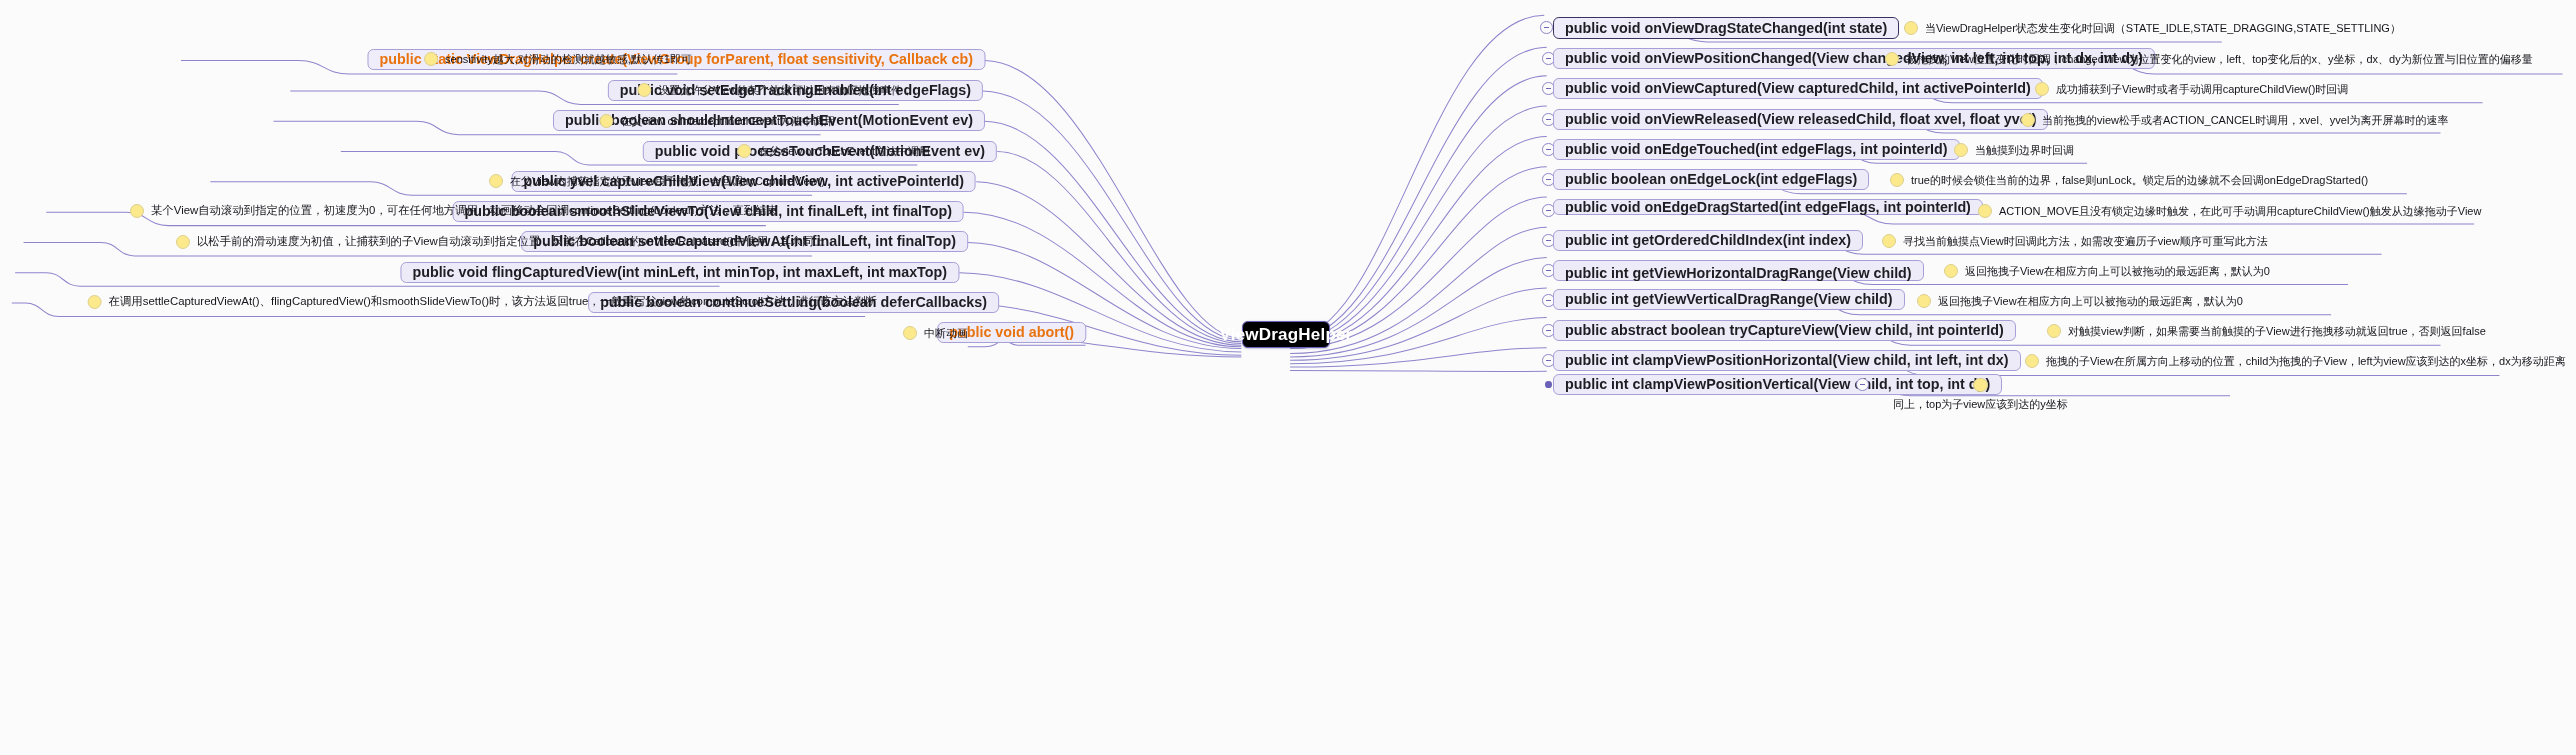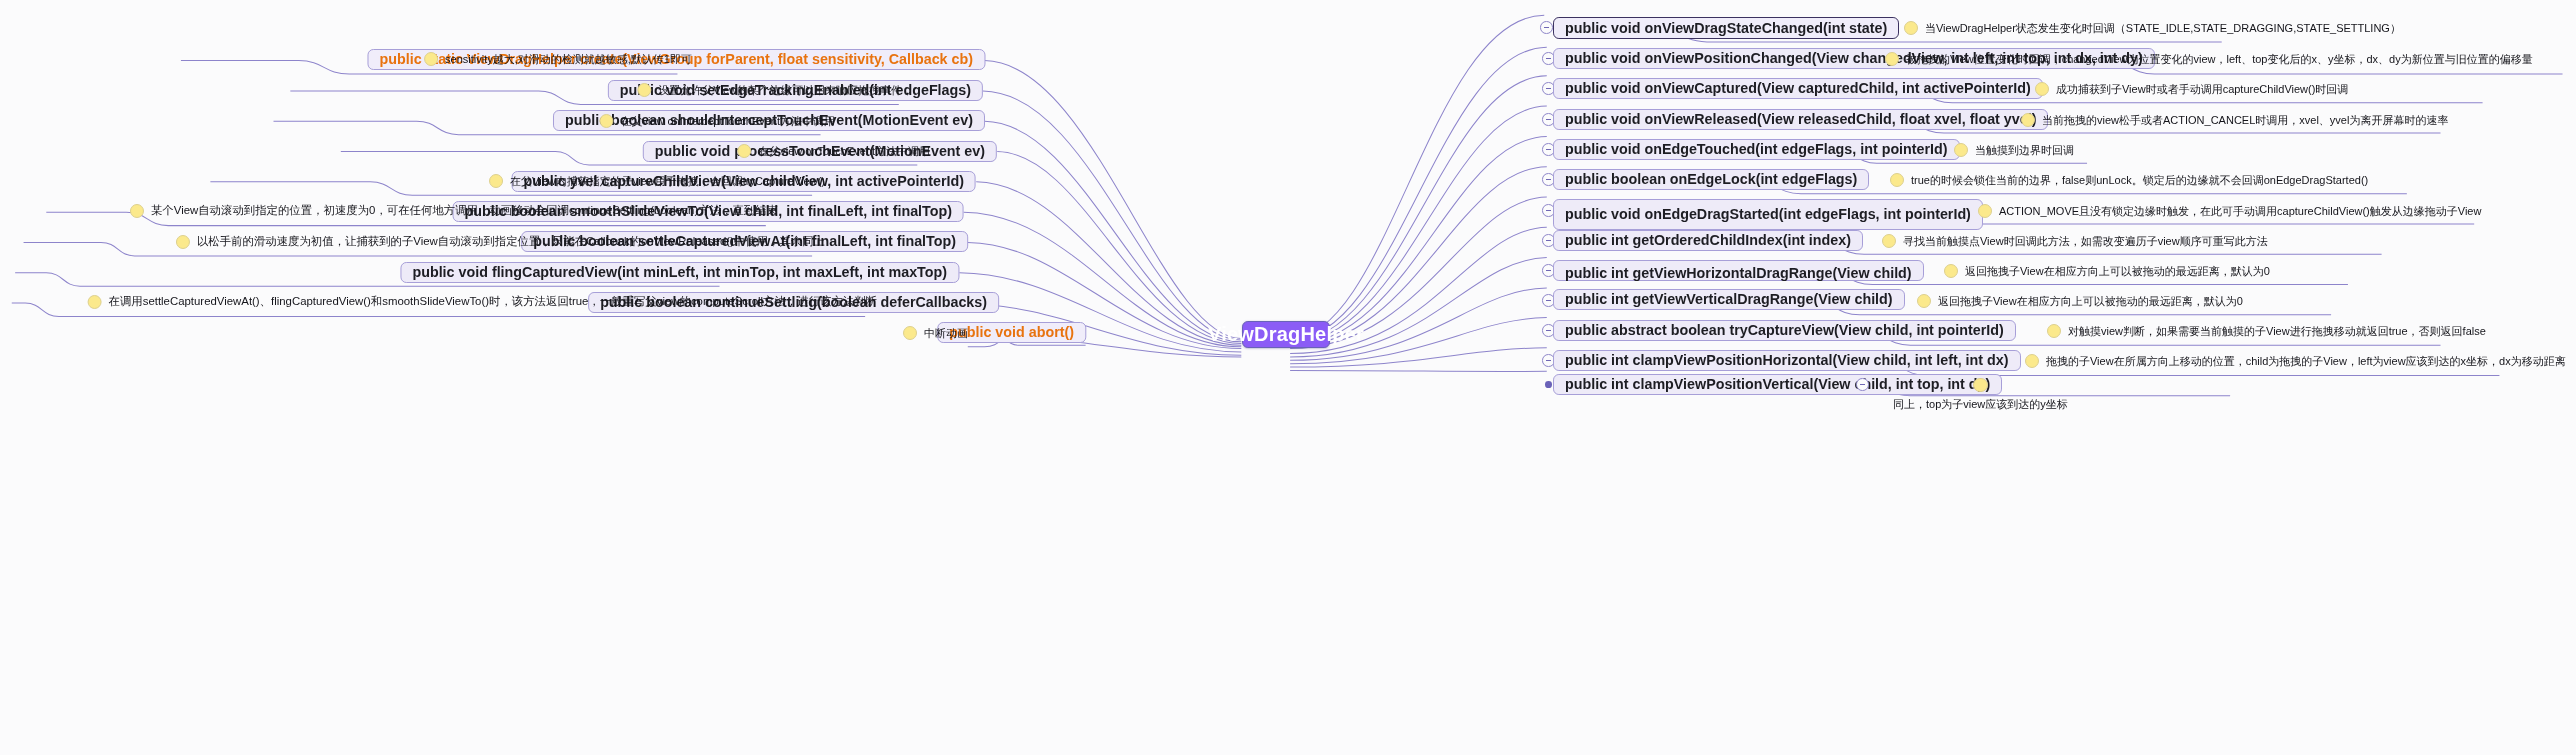--- a/index.html
+++ b/index.html
@@ -19,26 +19,26 @@
   #wires {
     position: absolute;
     left: 0; top: 0;
     width: 2576px; height: 756px;
     pointer-events: none;
   }
 
   
   .root-node {
     position: absolute;
-    background: #8b5cf6;
+    background: #000000;
     border: 0.8px solid #6a62b8;
     border-radius: 5.9px;
     color: #ffffff;
     font-weight: bold;
-    font-size: 20px;
+    font-size: 17px;
     letter-spacing: 0.2px;
     display: flex;
     align-items: center;
     justify-content: center;
     white-space: nowrap;
     box-shadow: 0 0.8px 1.7px rgba(60,50,120,.25);
   }
 
   
   .method-box {
@@ -297,21 +297,21 @@
   <div class="toggle" style="left:1542px; top:173px;"></div>
   <div class="method-box" style="left:1553px; top:169px; height:21px;text-align:right;">
     <span>public boolean onEdgeLock(int edgeFlags)</span>
   </div>
   <div class="note" style="left:1890px; top:173px;">
     <span class="bullet"></span>
     <span class="note-text">true的时候会锁住当前的边界，false则unLock。锁定后的边缘就不会回调onEdgeDragStarted()</span>
   </div>
 
   <div class="toggle" style="left:1542px; top:204px;"></div>
-  <div class="method-box" style="left:1553px; top:199px; height:31px;">
+  <div class="method-box" style="left:1553px; top:199px; height:16px;">
     <span>public void onEdgeDragStarted(int edgeFlags, int pointerId)</span>
   </div>
   <div class="note" style="left:1978px; top:204px;">
     <span class="bullet"></span>
     <span class="note-text">ACTION_MOVE且没有锁定边缘时触发，在此可手动调用captureChildView()触发从边缘拖动子View</span>
   </div>
 
   <div class="toggle" style="left:1542px; top:234px;"></div>
   <div class="method-box" style="left:1553px; top:230px; height:21px;">
     <span>public int getOrderedChildIndex(int index)</span>

